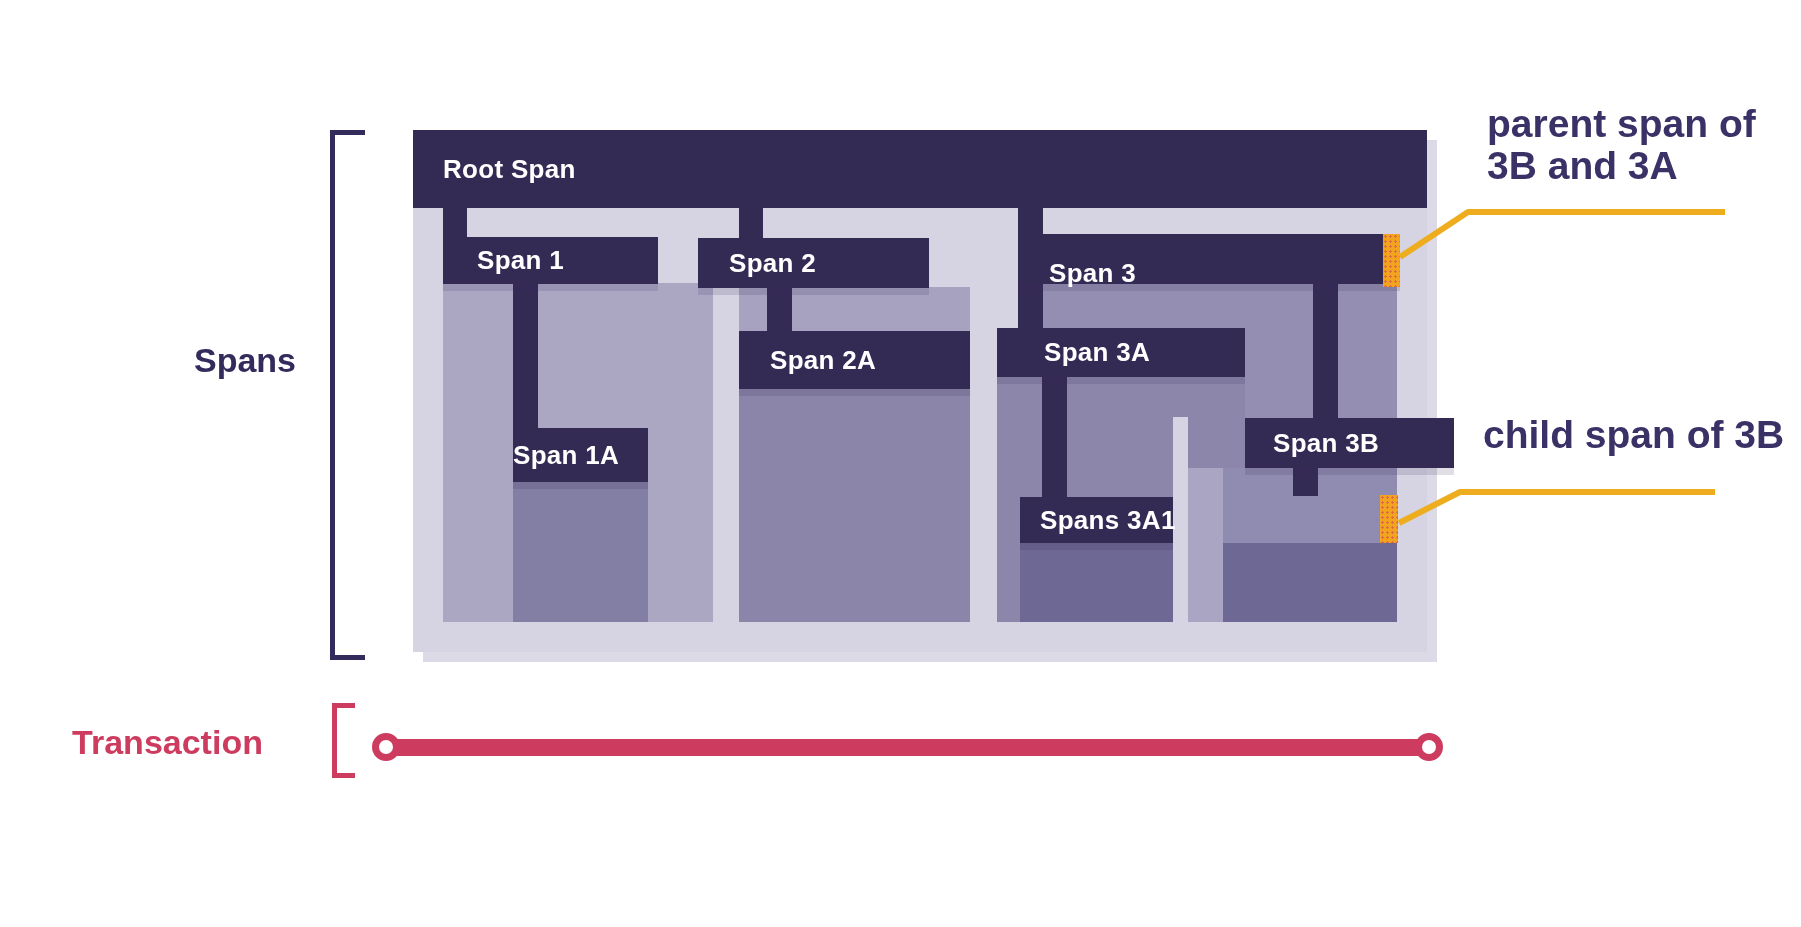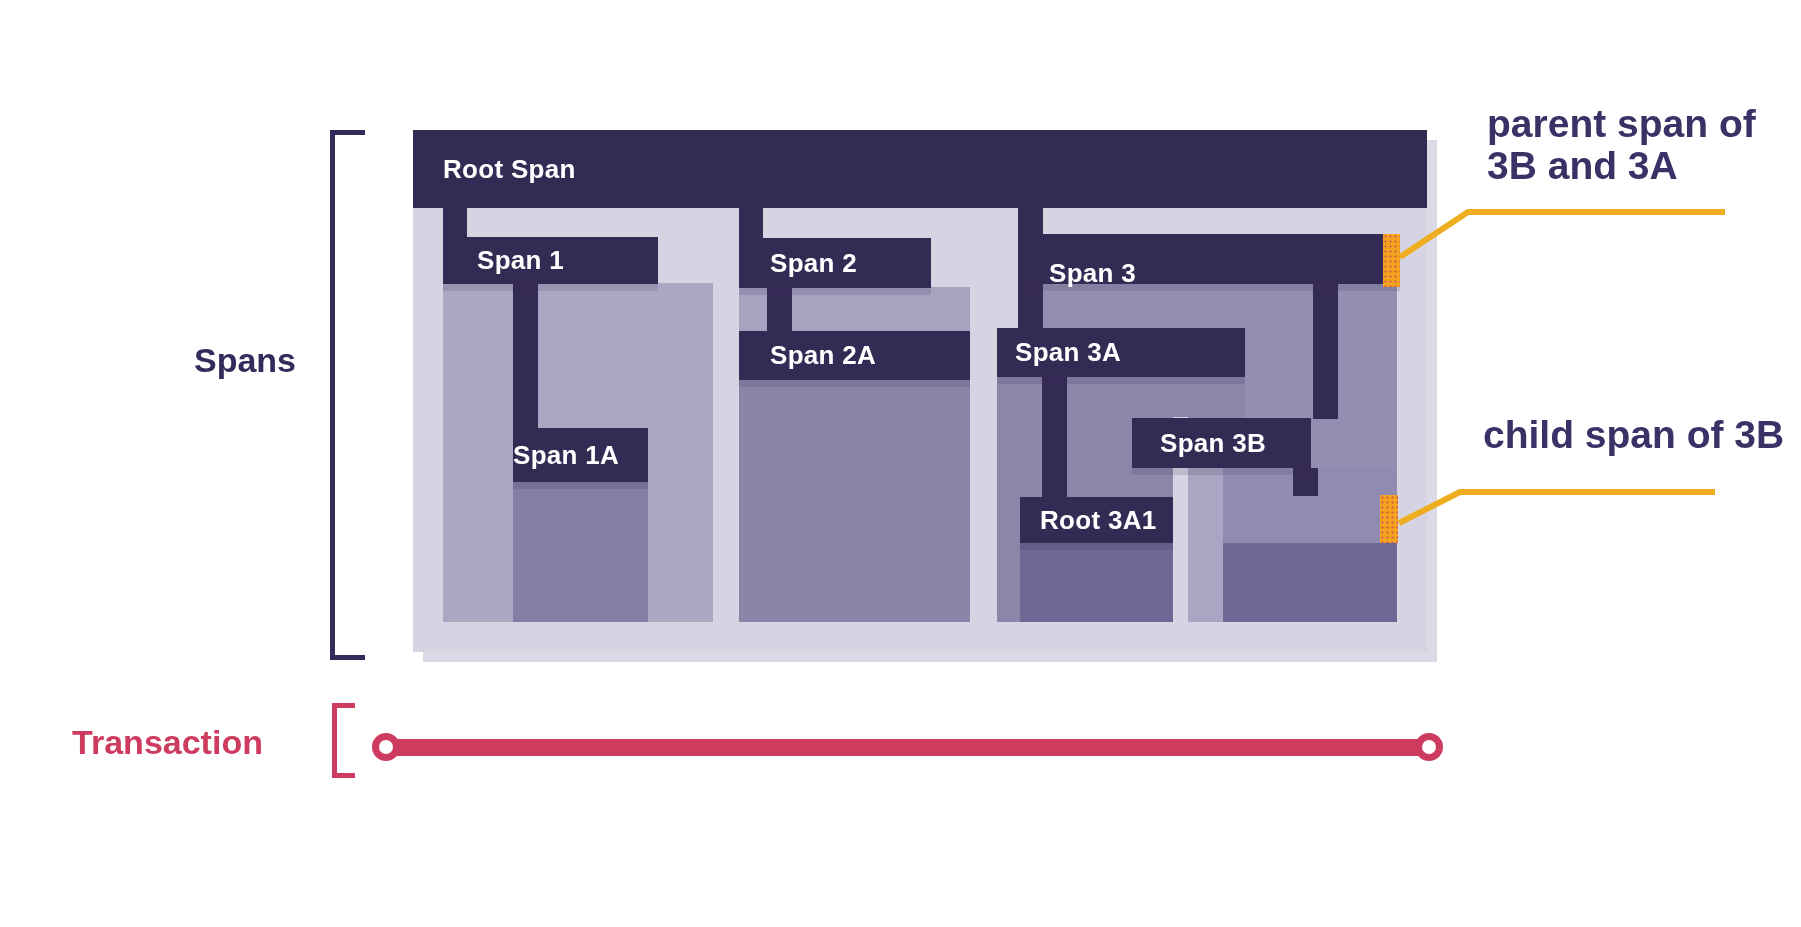--- a/index.html
+++ b/index.html
@@ -58,25 +58,25 @@
   .c-span3a1{left:1042px;top:377px;width:25px;height:121px;}
   .c-span3b{left:1313px;top:283px;width:25px;height:136px;}
   .c-span3b1{left:1293px;top:468px;width:25px;height:28px;}
   
   .bar{position:absolute;background:var(--bar-dark);display:flex;align-items:center;
        box-shadow:0 7px 0 rgba(52,43,85,0.15);}
   .bar .bar-label{color:var(--bar-text);font-size:26px;letter-spacing:0.3px;white-space:nowrap;}
   .b-root{left:413px;top:130px;width:1014px;height:78px;box-shadow:none;}
   .b-root .bar-label{padding-left:30px;}
   .b-span1{left:443px;top:237px;width:215px;height:47px;}  .b-span1 .bar-label{padding-left:34px;}
-  .b-span2{left:739px;top:238px;width:192px;height:50px;}  .b-span2 .bar-label{padding-left:31px;}
+  .b-span2{left:698px;top:238px;width:231px;height:50px;}  .b-span2 .bar-label{padding-left:31px;}
   .b-span3{left:1018px;top:234px;width:382px;height:50px;} .b-span3 .bar-label{padding-left:31px;margin-top:28px;}
-  .b-span2a{left:739px;top:331px;width:231px;height:49px;} .b-span2a .bar-label{padding-left:31px;}
-  .b-span3a{left:997px;top:328px;width:248px;height:49px;} .b-span3a .bar-label{padding-left:18px;}
-  .b-span3b{left:1132px;top:418px;width:179px;height:50px;}.b-span3b .bar-label{padding-left:28px;}
+  .b-span2a{left:739px;top:331px;width:231px;height:58px;} .b-span2a .bar-label{padding-left:31px;}
+  .b-span3a{left:997px;top:328px;width:248px;height:49px;} .b-span3a .bar-label{padding-left:18px;margin-left:29px;}
+  .b-span3b{left:1245px;top:418px;width:209px;height:50px;}.b-span3b .bar-label{padding-left:28px;}
   .b-span3a1{left:1020px;top:497px;width:153px;height:46px;}.b-span3a1 .bar-label{padding-left:20px;}
   .b-span3b1{left:1223px;top:495px;width:177px;height:48px;}.b-span3b1 .bar-label{padding-left:18px;}
   
   .marker{position:absolute;background:var(--marker-orange);
           background-image:radial-gradient(rgba(205,60,95,0.55) 1px, transparent 1.4px);
           background-size:5px 5px;}
   .m-span3{left:1383px;top:234px;width:17px;height:53px;}
   .m-span3b1{left:1380px;top:495px;width:18px;height:48px;}
   
   .note{color:var(--annotation-text);font-size:39px;line-height:42px;white-space:nowrap;}
@@ -146,21 +146,21 @@
   <div class="bar b-span3a">
     <span class="bar-label">Span 3A</span>
   </div>
   <div class="bar b-span1a" style="left:513px;top:428px;width:135px;height:54px;">
     <span class="bar-label" style="">Span 1A</span>
   </div>
   <div class="bar b-span3b">
     <span class="bar-label">Span 3B</span>
   </div>
   <div class="bar b-span3a1">
-    <span class="bar-label">Root 3A1</span>
+    <span class="bar-label">Spans 3A1</span>
   </div>
 
   <div class="marker m-span3"></div>
   <div class="marker m-span3b1"></div>
 
   <svg class="abs leader-svg" viewBox="0 0 1801 927">
     <polyline class="leader" points="1725,212 1468,212 1400,257"></polyline>
     <polyline class="leader" points="1715,492 1460,492 1399,523"></polyline>
   </svg>
 

